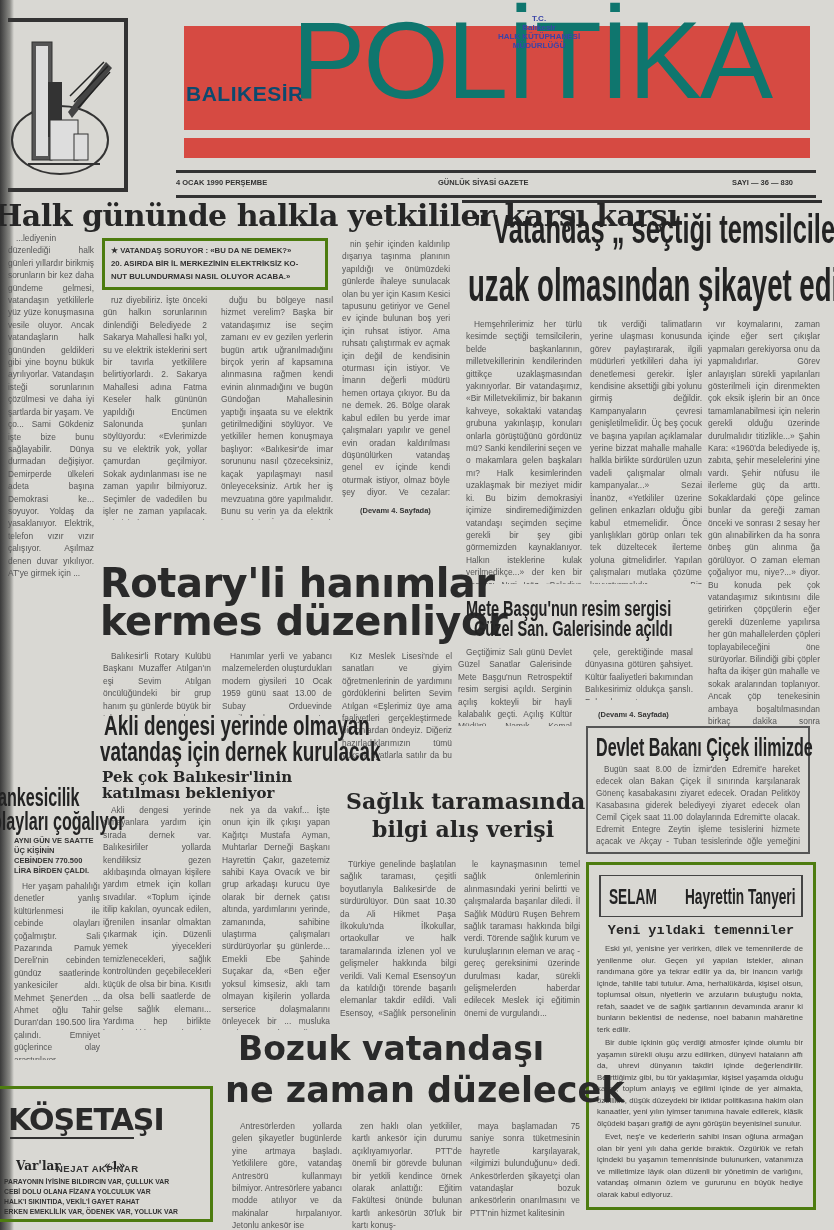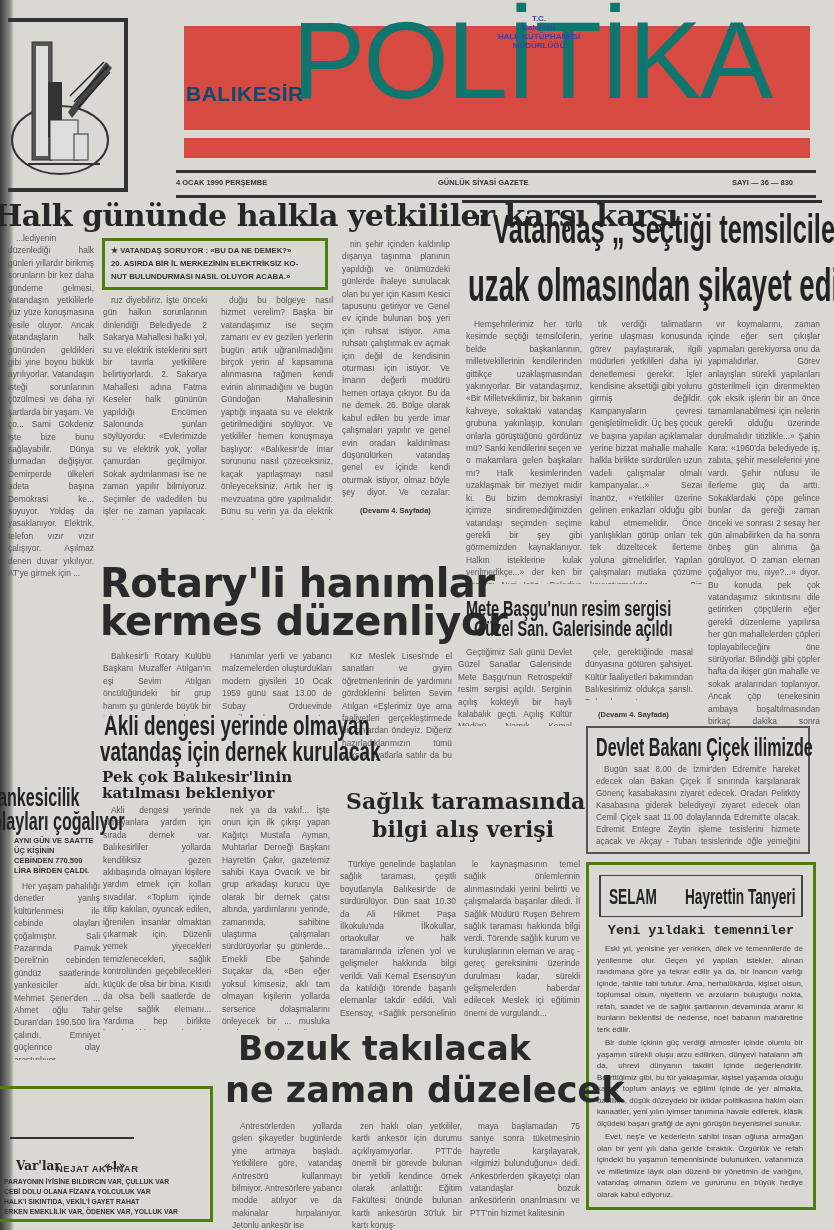--- a/index.html
+++ b/index.html
@@ -155,40 +155,41 @@
   </div>
   <div class="abs hl-big" style="left:0;top:58px;width:224px;text-align:center;font-size:13.5px;font-family:Liberation Mono, monospace;">Yeni yıldaki temenniler</div>
   <div class="col" style="left:8px;top:78px;width:206px;height:256px;font-size:7.8px;line-height:11.5px;color:#444;">
     <p>Eski yıl, yenisine yer verirken, dilek ve temennilerde de yenilenme olur. Geçen yıl yapılan istekler, alınan randımana göre ya tekrar edilir ya da, bir inancın varlığı içinde, tahlile tabi tutulur. Ama, herhalükârda, kişisel olsun, toplumsal olsun, niyetlerin ve arzuların buluştuğu nokta, refah, saadet ve de sağlık şartlarının devamında aranır ki bunların beklentisi de nedense, noel babanın mahâretine terk edilir.</p>
     <p>Bir duble içkinin güç verdiği atmosfer içinde olumlu bir yaşamın sürekli oluşu arzu edilirken, dünyevi hataların affı da, uhrevi dünyanın takdiri içinde değerlendirilir. Belirttiğimiz gibi, bu tür yaklaşımlar, kişisel yaşamda olduğu kadar, toplum anlayış ve eğilimi içinde de yer almakta, özellikle, düşük düzeydeki bir iktidar politikasına hakim olan kanaatler, yeni yılın iyimser tanımına havale edilerek, klâsik ölçüdeki başarı grafiği de aynı görüşün beyenisinel sunulur.</p>
     <p>Evet, neş'e ve kederlerin sahibi insan oğluna armağan olan bir yeni yılı daha geride bıraktık. Özgürlük ve refah içindeki bu yaşamın temennisinde bulunurken, vatanımıza ve milletimize lâyık olan düzenli bir yönetimin de varlığını, vatandaş olmanın özlem ve gururunu en büyük hediye olarak kabul ediyoruz.</p>
 
   </div>
 </div>
 
-<div class="abs hl-round" style="left:238px;top:1030px;font-size:33px;white-space:nowrap;line-height:38px;">Bozuk takılacak</div>
+<div class="abs hl-round" style="left:238px;top:1030px;font-size:33px;white-space:nowrap;line-height:38px;">Bozuk vatandaşı</div>
 <div class="abs hl-round" style="left:225px;top:1070px;font-size:35px;white-space:nowrap;line-height:40px;">ne zaman düzelecek</div>
 <div class="col" style="left:232px;top:1120px;width:110px;height:110px;">
     <p>Antresörlerden yollarda gelen şikayetler bugünlerde yine artmaya başladı. Yetkililere göre, vatandaş Antresörü kullanmayı bilmiyor. Antresörlere yabancı modde atılıyor ve da makinalar hırpalanıyor. Jetonlu ankesör ise</p>
   </div>
 <div class="col" style="left:352px;top:1120px;width:110px;height:110px;">
     <p>zen haklı olan yetkililer, kartlı ankesör için durumu açıklıyamıyorlar. PTT'de önemli bir görevde bulunan bir yetkili kendince örnek olarak anlattığı: Eğitim Fakültesi önünde bulunan kartlı ankesörün 30'luk bir kartı konuş-</p>
   </div>
 <div class="col" style="left:470px;top:1120px;width:110px;height:110px;">
     <p>maya başlamadan 75 saniye sonra tüketmesinin hayretle karşılayarak, «ilgimizi bulunduğunu» dedi. Ankesörlerden şikayetçi olan vatandaşlar bozuk ankesörlerin onarılmasını ve PTT'nin hizmet kalitesinin</p>
   </div>
 
 <div class="abs hl-cond" style="left:-2px;top:782px;font-size:26px;transform:scaleX(0.62);white-space:nowrap;">ankesicilik</div>
 <div class="abs hl-cond" style="left:-8px;top:806px;font-size:26px;transform:scaleX(0.62);white-space:nowrap;">olayları çoğalıyor</div>
 <div class="col" style="left:14px;top:836px;width:80px;height:40px;font-weight:bold;font-size:7.5px;line-height:10px;color:#333;text-align:left;"><span>AYNI GÜN VE SAATTE ÜÇ KİŞİNİN CEBİNDEN 770.500 LİRA BİRDEN ÇALDI.</span></div>
 <div class="col" style="left:14px;top:880px;width:86px;height:180px;">
     <p>Her yaşam pahalılığı denetler yanlış kültürlenmesi ile cebinde olayları çoğalmıştır. Sali Pazarında Pamuk Dereli'nin cebinden gündüz saatlerinde yankesiciler aldı. Mehmet Şener'den ... Ahmet oğlu Tahir Duran'dan 190.500 lira çalındı. Emniyet güçlerince olay araştırılıyor.</p>
   </div>
 
 <div class="box wavy" style="left:0;top:1086px;width:210px;height:130px;border-left:none;">
+  <div class="abs hl-round" style="left:8px;top:14px;font-size:30px;letter-spacing:-1px;white-space:nowrap;line-height:34px;">KÖŞETAŞI</div>
   <div class="abs" style="left:10px;top:48px;width:124px;height:2px;background:#333;"></div>
   <div class="abs" style="left:56px;top:54px;font-size:9.5px;font-weight:bold;color:#333;letter-spacing:0.5px;margin-top:20px;">NEJAT AKPINAR</div>
   <div class="abs hl-big" style="left:16px;top:70px;font-size:12px;">Var'lar</div>
   <div class="abs hl-big" style="left:104px;top:70px;font-size:11px;">«1»</div>
   <div class="abs" style="left:4px;top:88px;font-size:6.8px;line-height:10px;font-weight:bold;color:#333;white-space:nowrap;">
     <div>PARAYONIN İYİSİNE BILDIRCIN VAR, ÇULLUK VAR</div>
     <div>CEBİ DOLU OLANA FİZAN'A YOLCULUK VAR</div>
     <div>HALK'I SIKINTIDA, VEKİL'İ GAYET RAHAT</div>
     <div>ERKEN EMEKLİLİK VAR, ÖDENEK VAR, YOLLUK VAR</div>
   </div>

